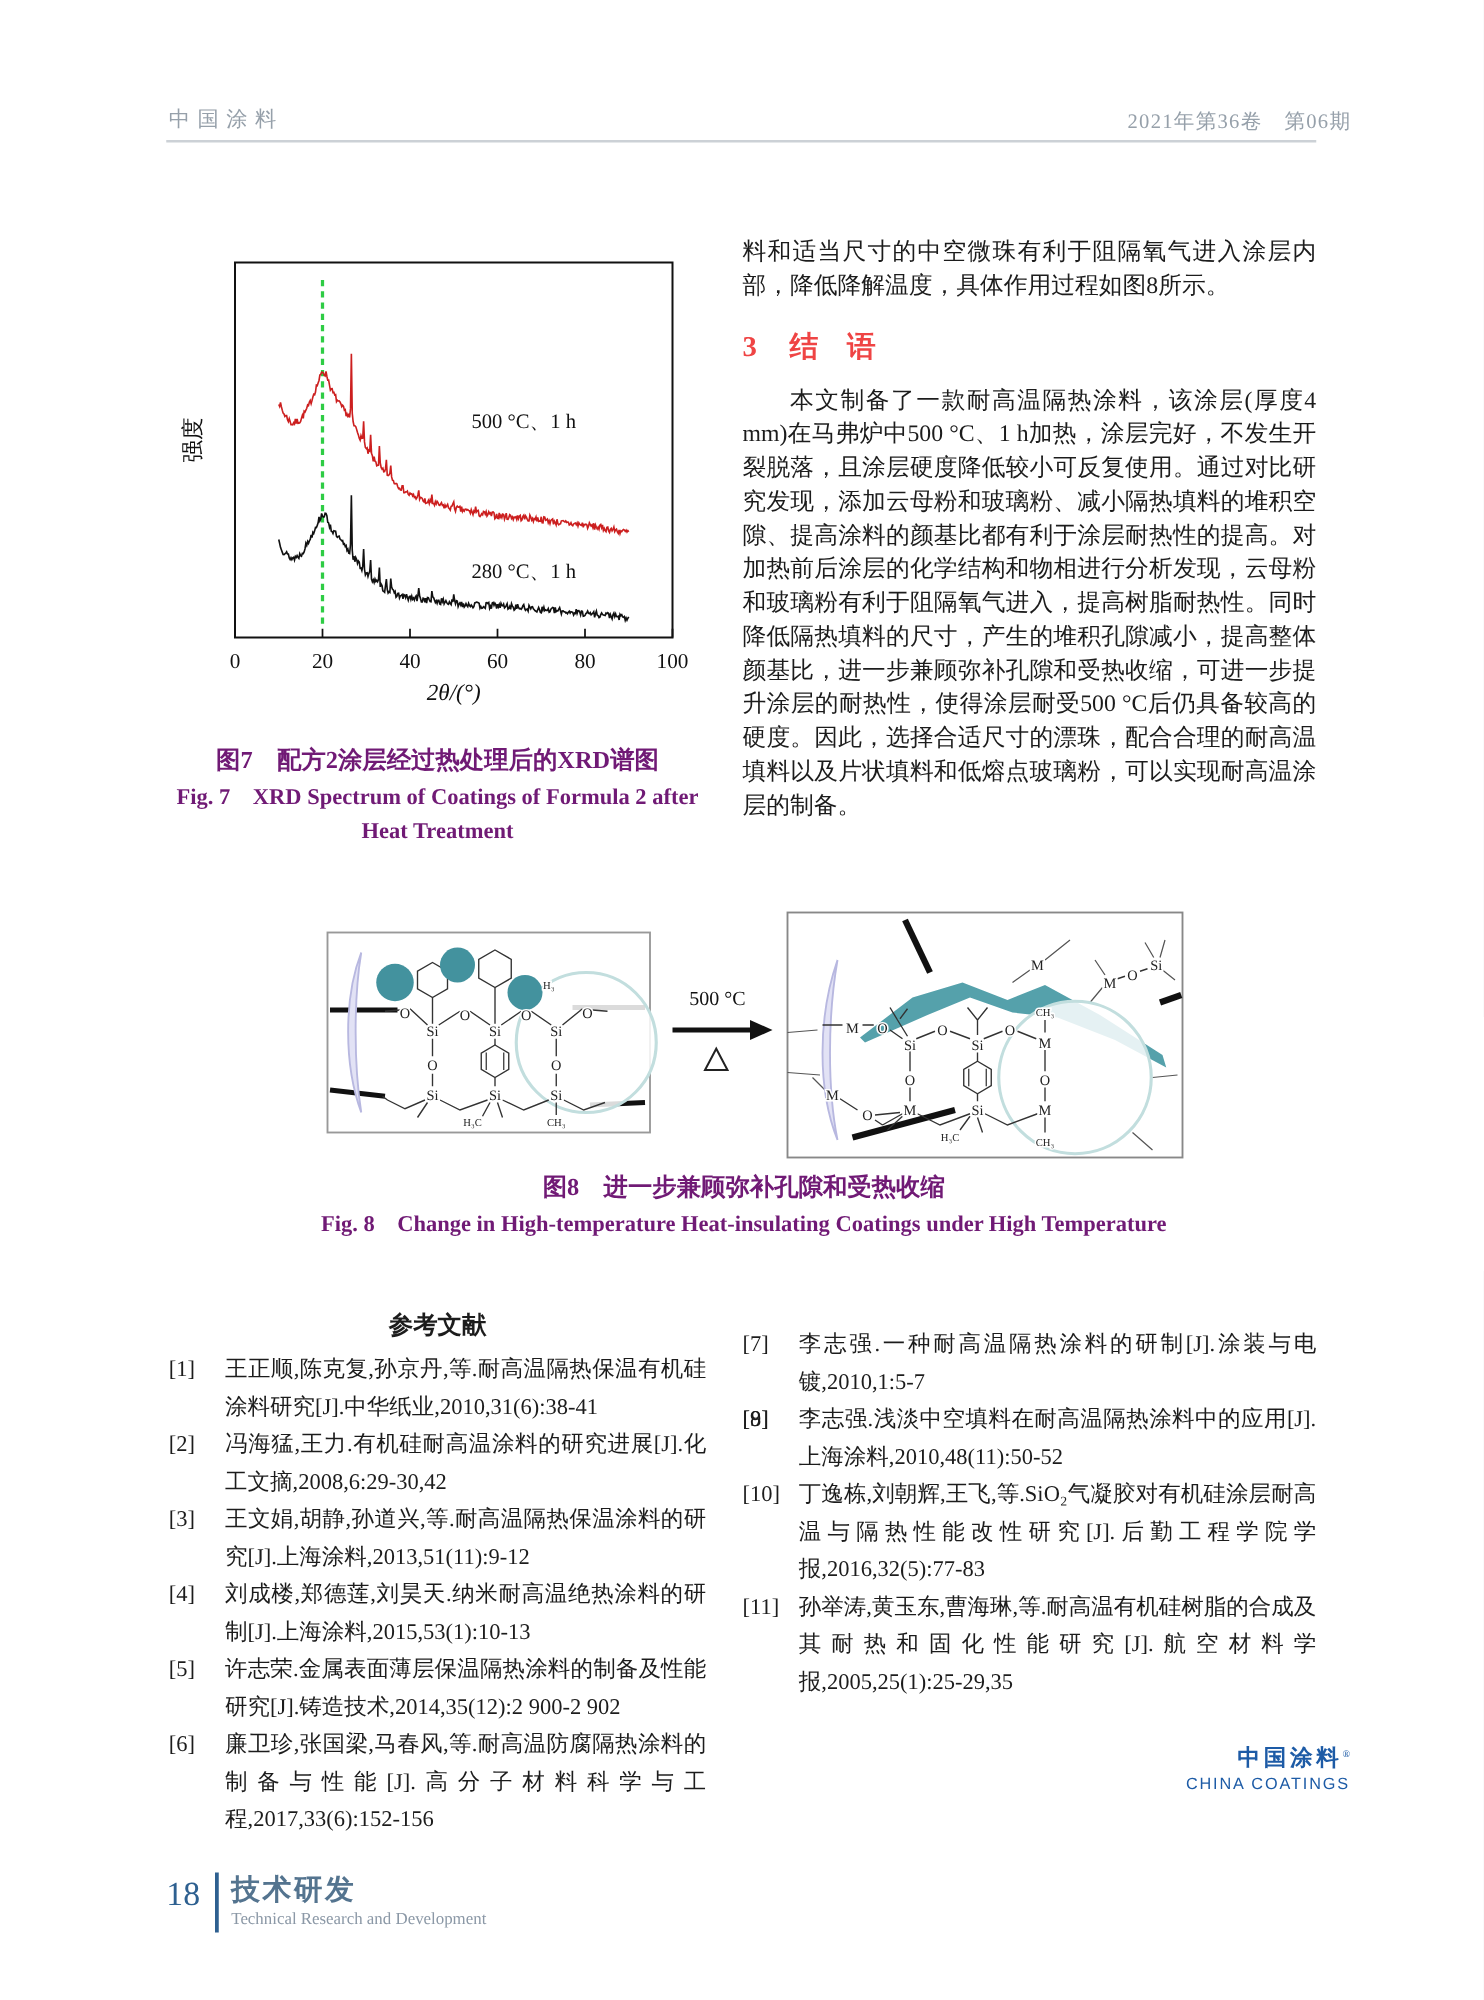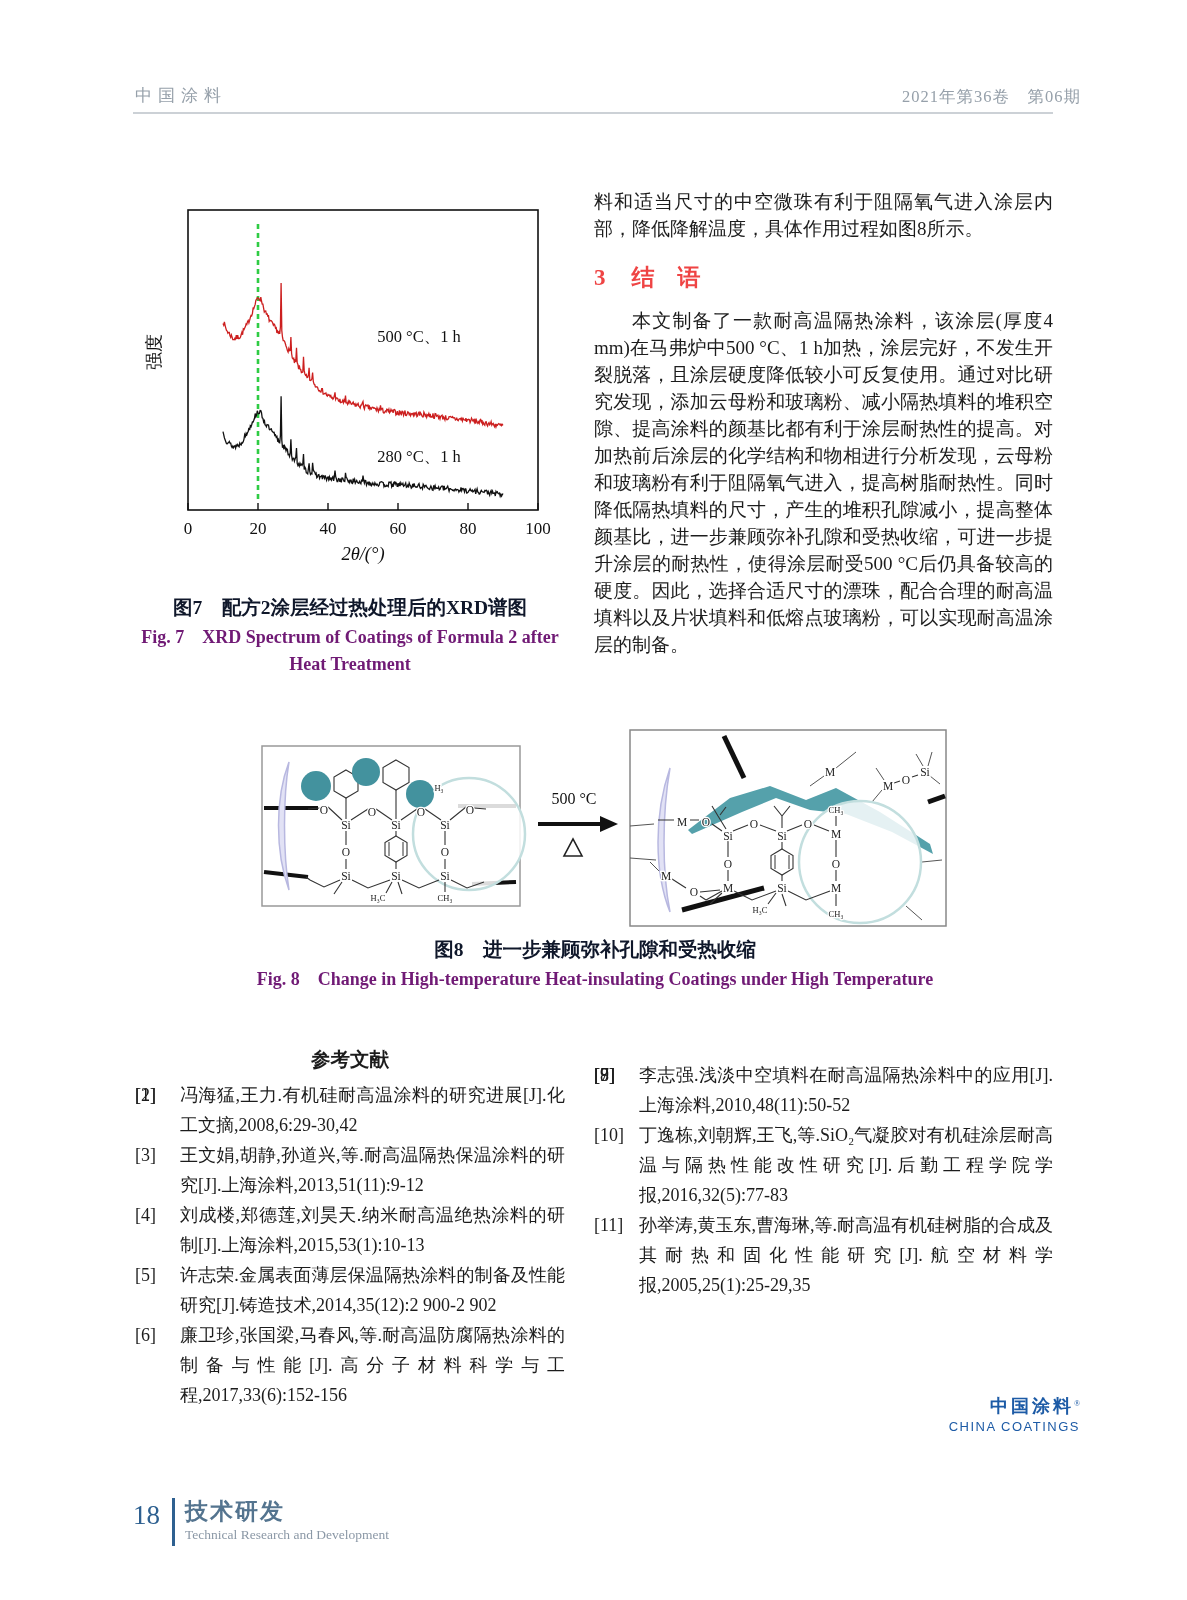--- a/index.html
+++ b/index.html
@@ -9,21 +9,21 @@
   .hdr-journal{position:absolute;left:135px;top:84px;font-size:17px;color:#96a0aa;letter-spacing:6px;}
   .hdr-issue{position:absolute;right:134px;top:86px;font-size:16.5px;color:#96a0aa;letter-spacing:1px;}
   .hdr-rule{position:absolute;left:133px;top:112px;width:920px;height:0;border-top:2px solid #ccd1d6;}
   
   .chart-wrap{position:absolute;left:174px;top:204px;width:400px;height:364px;}
   .ylabel{position:absolute;left:136px;top:340px;font-size:18px;color:#111;transform:rotate(-90deg);transform-origin:center;}
   .tick{font-size:17px;fill:#111;font-family:"Liberation Serif",serif;}
   .axis-title{font-size:18.5px;fill:#111;font-style:italic;font-family:"Liberation Serif",serif;}
   .series-label{font-size:16.5px;fill:#111;font-family:"Liberation Serif",serif;}
   .fig7-sub{position:absolute;left:135px;top:562px;width:430px;text-align:center;font-size:17px;color:#a63b2b;}
-  .cap-zh{position:absolute;width:430px;text-align:center;font-size:19.5px;font-weight:bold;color:#0f172a;}
+  .cap-zh{position:absolute;width:430px;text-align:center;font-size:19.5px;font-weight:bold;color:#701a75;}
   .cap-en{position:absolute;width:430px;text-align:center;font-size:18px;line-height:27px;font-weight:bold;color:#701a75;}
   .fig7-zh{left:135px;top:594px;}
   .fig7-en{left:135px;top:624px;}
   
   .rcol{position:absolute;left:594px;top:188px;width:459px;}
   .para{font-size:19px;line-height:27px;text-align:justify;margin:0;}
   .para.indent{text-indent:2em;}
   .section-heading{margin:20px 0 14px 0;font-size:23px;font-weight:bold;color:#ef4444;}
   .section-heading .st{margin-left:26px;}
   
@@ -188,29 +188,29 @@
             <text x="295" y="46" text-anchor="middle" class="atom">Si</text>
           </g>
       </g>
     </svg>
   </div>
   <div class="cap-zh fig8-zh">图8　进一步兼顾弥补孔隙和受热收缩</div>
   <div class="cap-en fig8-en">Fig. 8　Change in High-temperature Heat-insulating Coatings under High Temperature</div>
 
   <div class="refs-title">参考文献</div>
   <div class="refs refs-left" id="refs-left">
-      <div class="ref"><span class="no">[1]</span></div>
+      <div class="ref"><span class="no">[1]</span><span>王正顺,陈克复,孙京丹,等.耐高温隔热保温有机硅涂料研究[J].中华纸业,2010,31(6):38-41</span></div>
       <div class="ref"><span class="no">[2]</span><span>冯海猛,王力.有机硅耐高温涂料的研究进展[J].化工文摘,2008,6:29-30,42</span></div>
       <div class="ref"><span class="no">[3]</span><span>王文娟,胡静,孙道兴,等.耐高温隔热保温涂料的研究[J].上海涂料,2013,51(11):9-12</span></div>
       <div class="ref"><span class="no">[4]</span><span>刘成楼,郑德莲,刘昊天.纳米耐高温绝热涂料的研制[J].上海涂料,2015,53(1):10-13</span></div>
       <div class="ref"><span class="no">[5]</span><span>许志荣.金属表面薄层保温隔热涂料的制备及性能研究[J].铸造技术,2014,35(12):2 900-2 902</span></div>
       <div class="ref"><span class="no">[6]</span><span>廉卫珍,张国梁,马春风,等.耐高温防腐隔热涂料的制备与性能[J].高分子材料科学与工程,2017,33(6):152-156</span></div>
     </div>
   <div class="refs refs-right" id="refs-right">
-      <div class="ref"><span class="no">[7]</span></div>
+      <div class="ref"><span class="no">[7]</span><span>李志强.一种耐高温隔热涂料的研制[J].涂装与电镀,2010,1:5-7</span></div>
       <div class="ref"><span class="no">[8]</span></div>
       <div class="ref"><span class="no">[9]</span><span>李志强.浅淡中空填料在耐高温隔热涂料中的应用[J].上海涂料,2010,48(11):50-52</span></div>
       <div class="ref"><span class="no">[10]</span><span>丁逸栋,刘朝辉,王飞,等.SiO₂气凝胶对有机硅涂层耐高温与隔热性能改性研究[J].后勤工程学院学报,2016,32(5):77-83</span></div>
       <div class="ref"><span class="no">[11]</span><span>孙举涛,黄玉东,曹海琳,等.耐高温有机硅树脂的合成及其耐热和固化性能研究[J].航空材料学报,2005,25(1):25-29,35</span></div>
     </div>
 
   <div class="logo">
     <div><span class="zh">中国涂料</span><span class="mark">®</span></div>
     <div class="en">CHINA COATINGS</div>
   </div>

